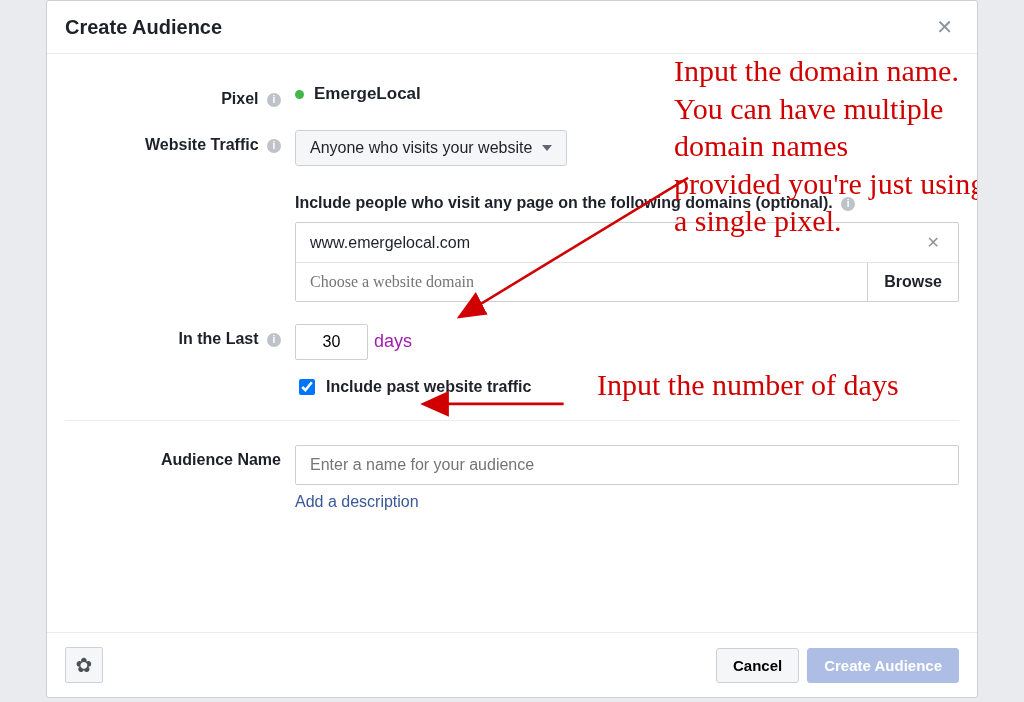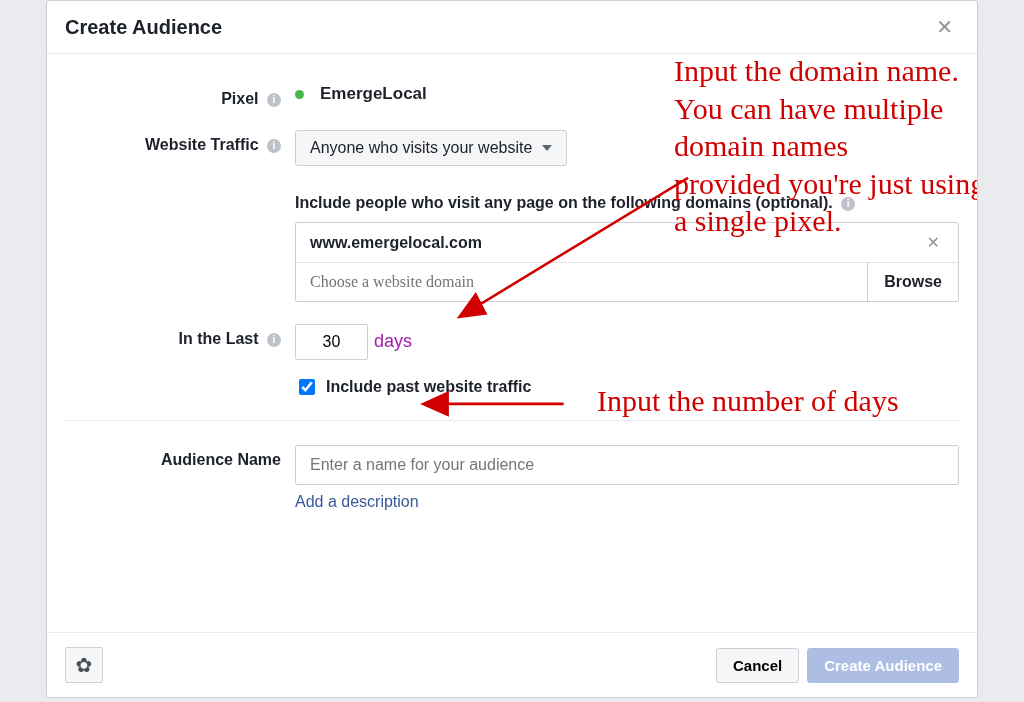--- a/index.html
+++ b/index.html
@@ -76,21 +76,21 @@
     text-align:center;
     margin-left:4px;
     vertical-align:middle;
   }
   .content-col {
     flex:1;
   }
   .pixel-line {
     display:flex;
     align-items:center;
-    gap:16px;
+    gap:10px;
   }
   .status-dot {
     width:9px; height:9px; border-radius:50%; background:#45b649;
     display:inline-block;
   }
   .pixel-name { font-weight:700; font-size:17px; }
   .pixel-id { color:#90949c; margin-top:4px; font-size:15px; }
   .dropdown {
     display:inline-flex;
     align-items:center;
@@ -117,21 +117,21 @@
     border:1px solid #ccd0d5;
     border-radius:2px;
     overflow:hidden;
   }
   .domain-chip {
     display:flex;
     align-items:center;
     padding:10px 14px;
     border-bottom:1px solid #e5e5e5;
   }
-  .domain-chip .chip-text { font-weight:700; font-size:16px; flex:1; }
+  .domain-chip .chip-text { font-weight:400; font-size:16px; flex:1; }
   .chip-x { color:#90949c; font-size:16px; cursor:pointer; padding:0 4px; }
   .domain-input-row {
     display:flex;
     align-items:center;
   }
   .domain-input {
     flex:1;
     border:none;
     padding:10px 14px;
     font-size:16px;
@@ -311,21 +311,21 @@
         </marker>
       </defs>
       <line x1="670" y1="120" x2="450" y2="244" stroke="#d00000" stroke-width="2.5" marker-end="url(#ah)"></line>
       <line x1="540" y1="339" x2="415" y2="339" stroke="#d00000" stroke-width="2.5" marker-end="url(#ah)"></line>
     </svg>
     <div class="annot" style="left:627px; top:-2px; width:340px; white-space:pre-line;">Input the domain name.
 You can have multiple
 domain names
 provided you're just using
 a single pixel.</div>
-    <div class="annot" style="left:550px; top:328px;text-align:right;">Input the number of days</div>
+    <div class="annot" style="left:550px; top:312px;text-align:right;">Input the number of days</div>
 
   </div>
 
   <div class="footer">
     <div class="gear">✿</div>
     <div class="foot-spacer"></div>
     <button class="btn">Cancel</button>
     <button class="btn btn-primary">Create Audience</button>
   </div>
 </div>

